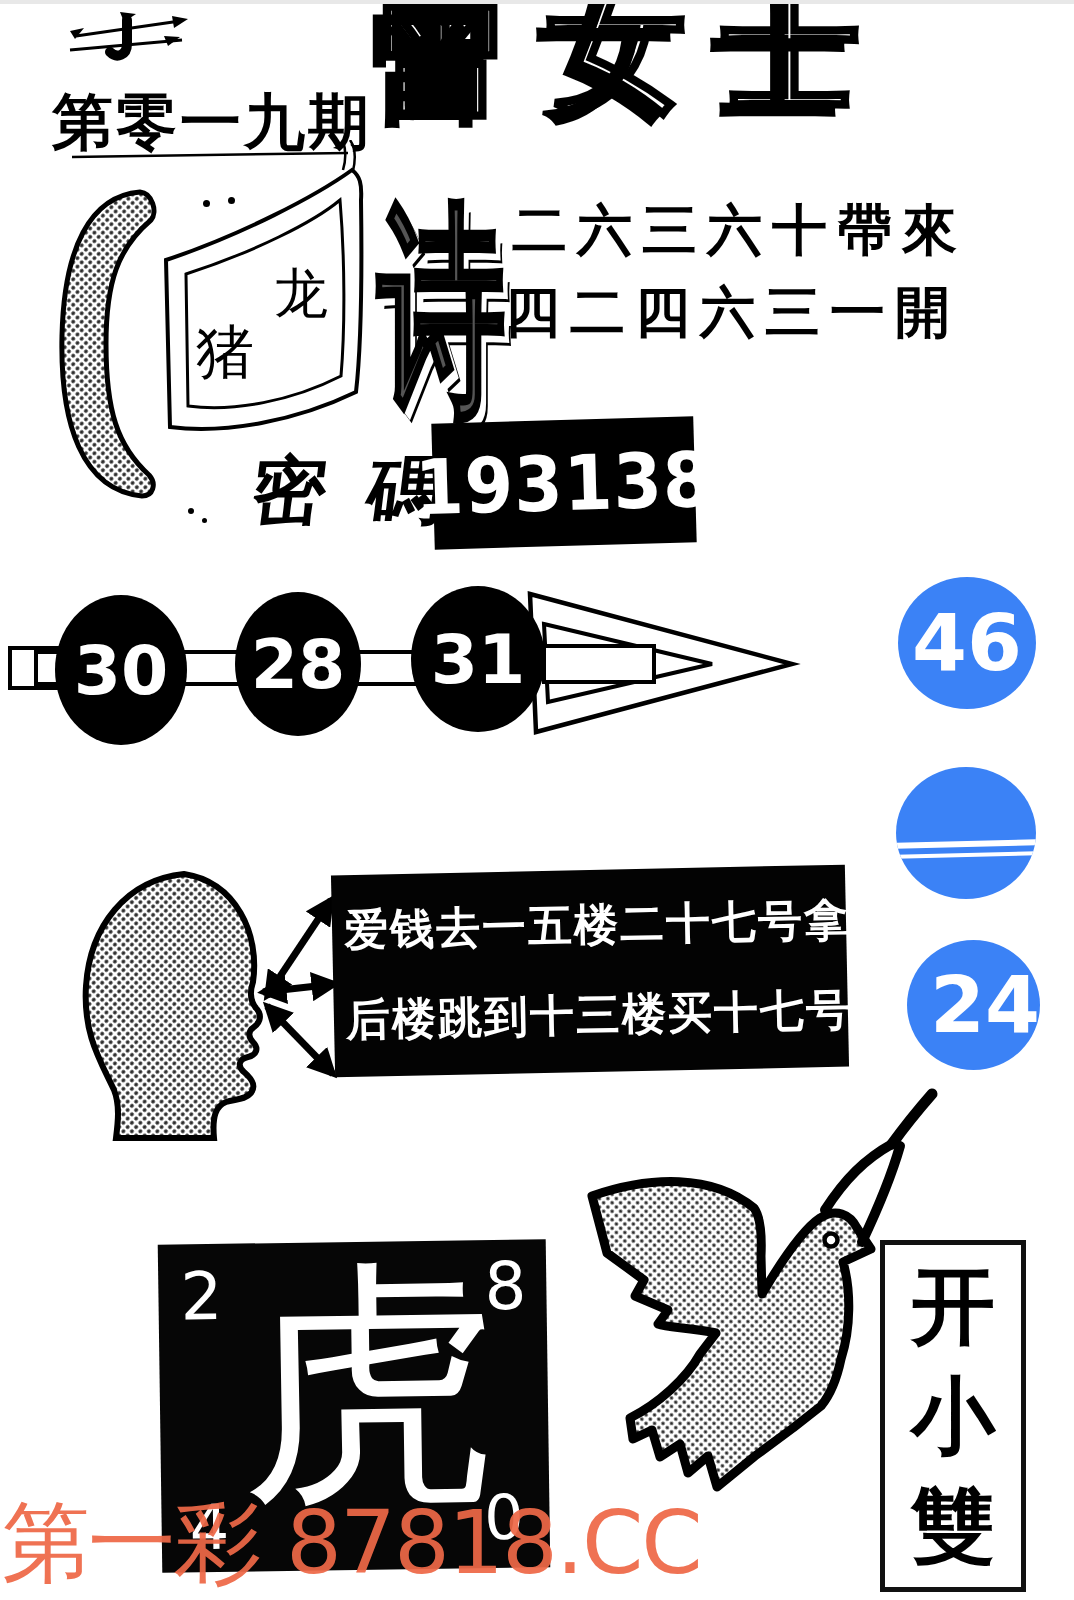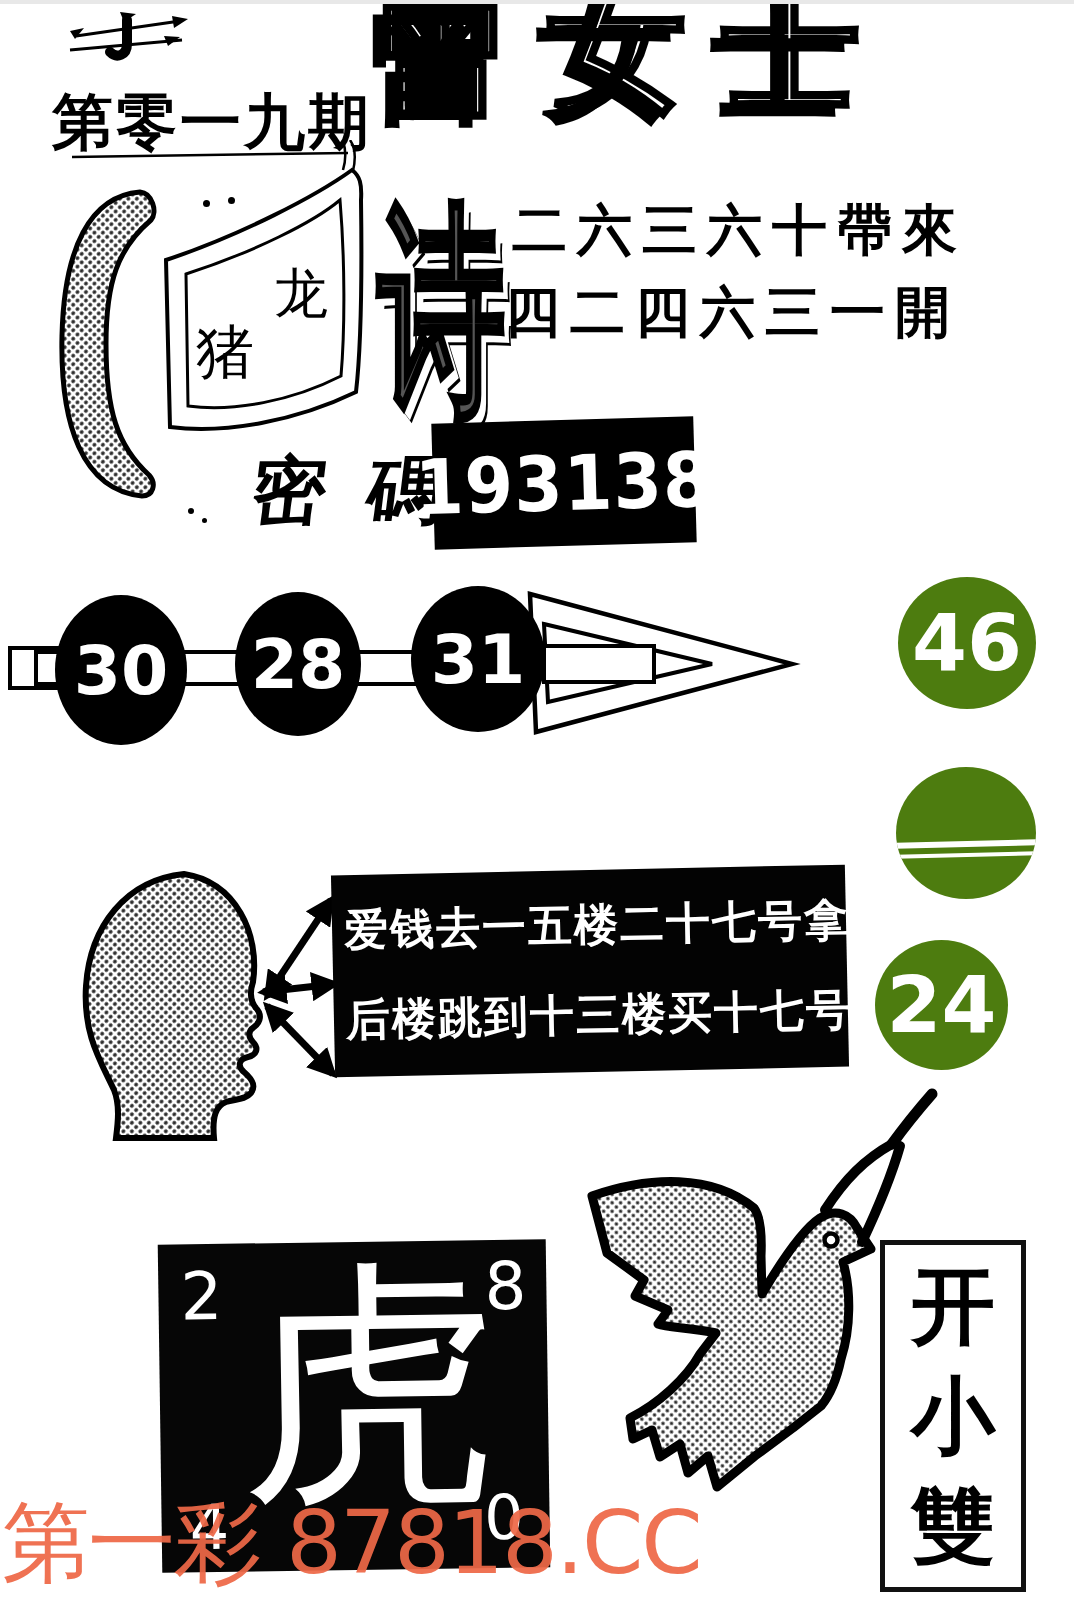--- a/index.html
+++ b/index.html
@@ -27,25 +27,25 @@
 
   
   .pw-label{left:252px;top:438px;font-size:74px;font-weight:bold;letter-spacing:42px;
          font-family:"DejaVu Serif",serif;transform:skewX(-7deg);}
   .pw-box{left:433px;top:416px;width:262px;height:126px;background:#000;
          transform:rotate(-1.6deg);display:flex;align-items:center;justify-content:center;}
   .pw-value{color:#fff;font-size:76px;font-weight:bold;letter-spacing:1px;
          transform:scaleX(.92);font-family:"DejaVu Sans",sans-serif;}
 
   
-  .ball{background:#4d7c0f;border-radius:50%;display:flex;align-items:center;
+  .ball{background:#3b82f6;border-radius:50%;display:flex;align-items:center;
         justify-content:center;color:#fff;font-weight:bold;font-size:79px;overflow:hidden;}
   .ball46{left:898px;top:573px;width:138px;height:132px;}
   .ball03{left:896px;top:763px;width:140px;height:132px;}
-  .ball24{left:875px;top:936px;width:133px;height:130px;}
+  .ball24{left:907px;top:936px;width:133px;height:130px;justify-content:flex-end;}
   .streak{position:absolute;left:-8px;top:74px;width:156px;height:6px;background:#fff;
         transform:rotate(-1.5deg);box-shadow:0 11px 0 -1px #fff;}
 
   
   .speech-box{left:333px;top:866px;width:514px;height:202px;background:#030303;
         transform:rotate(-1.2deg);padding:10px 0 0 12px;box-sizing:border-box;}
   .speech-line{color:#fff;font-size:44px;font-weight:bold;letter-spacing:2px;
         line-height:90px;white-space:nowrap;font-family:"DejaVu Sans",sans-serif;}
 
   

